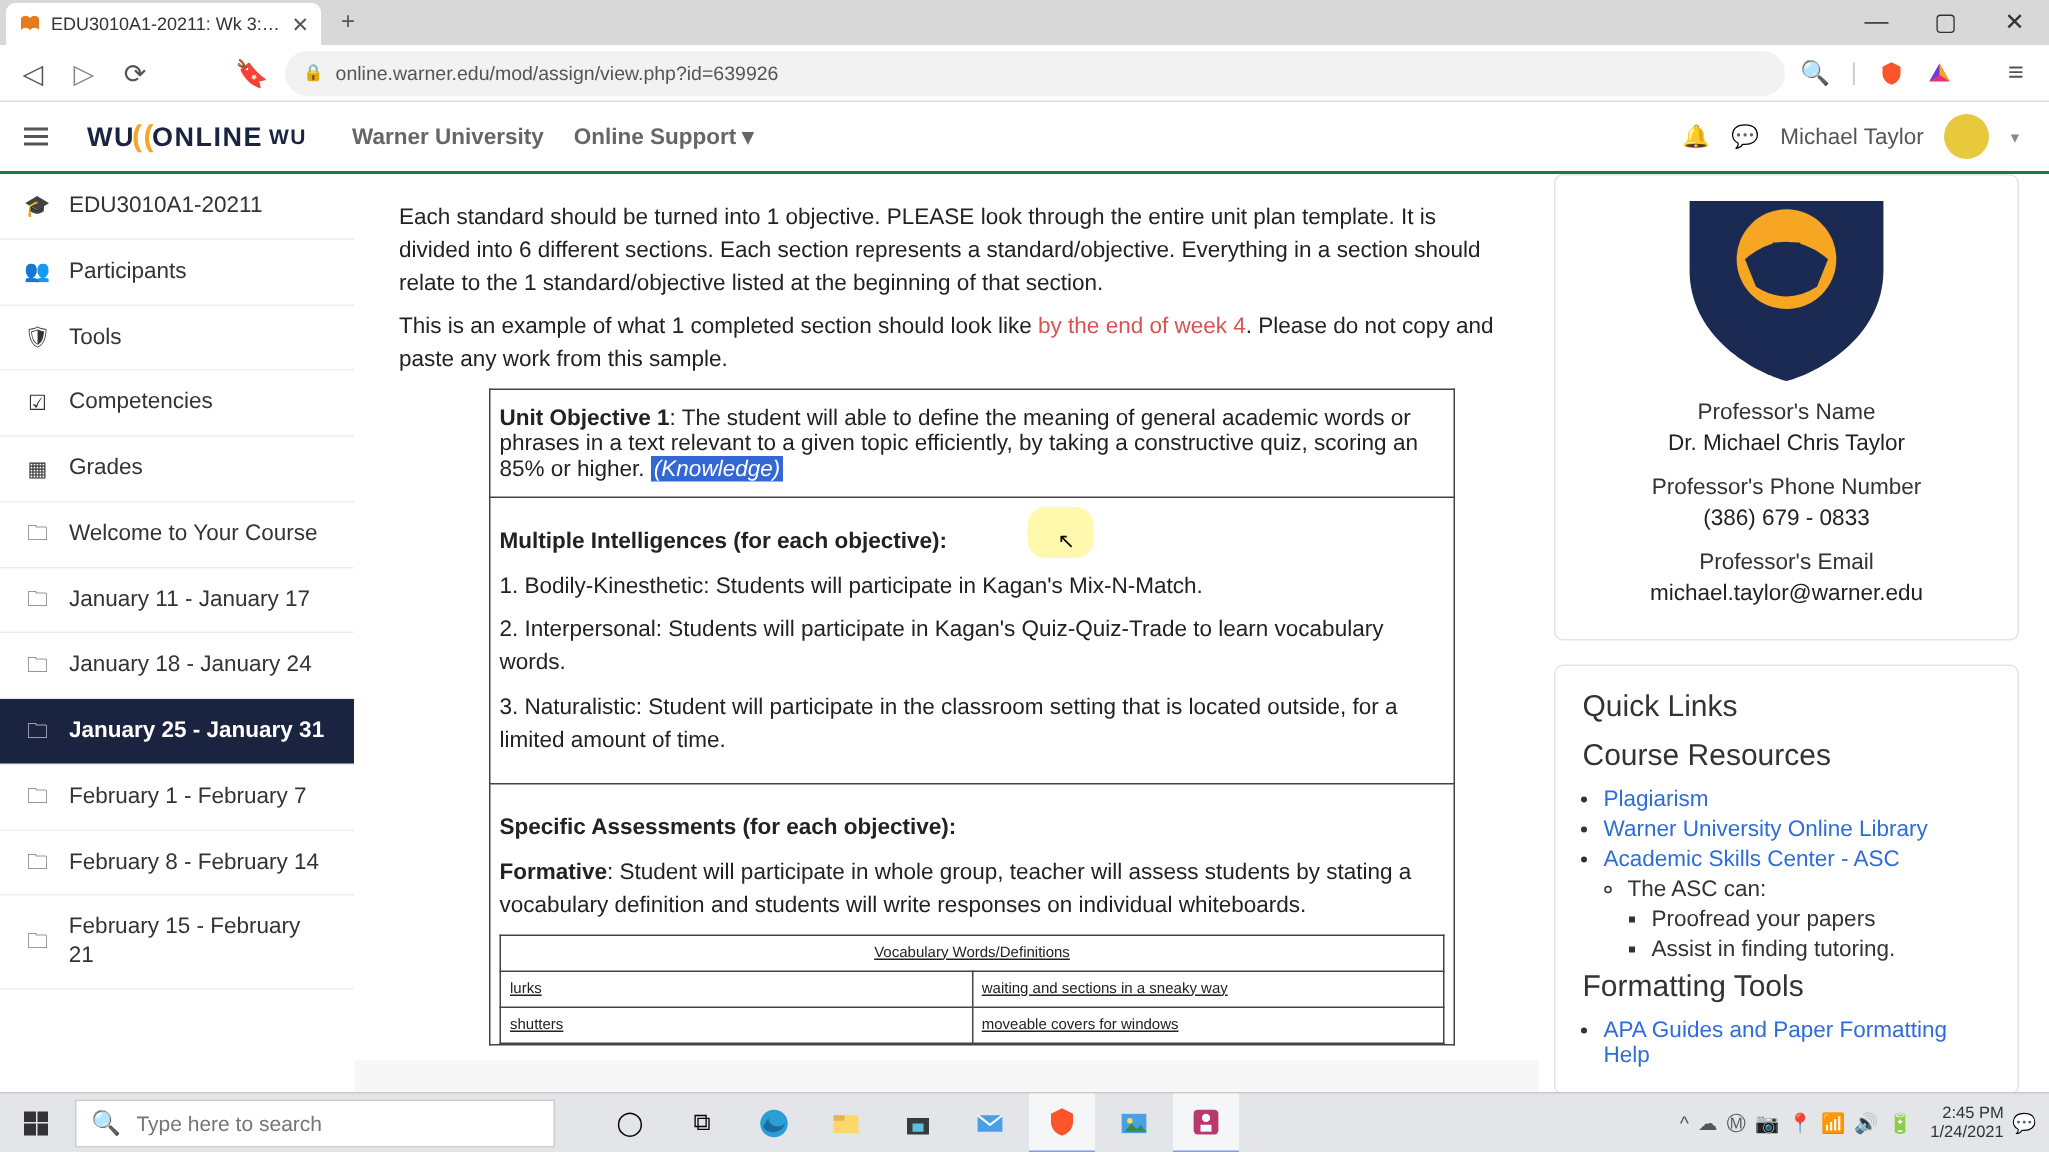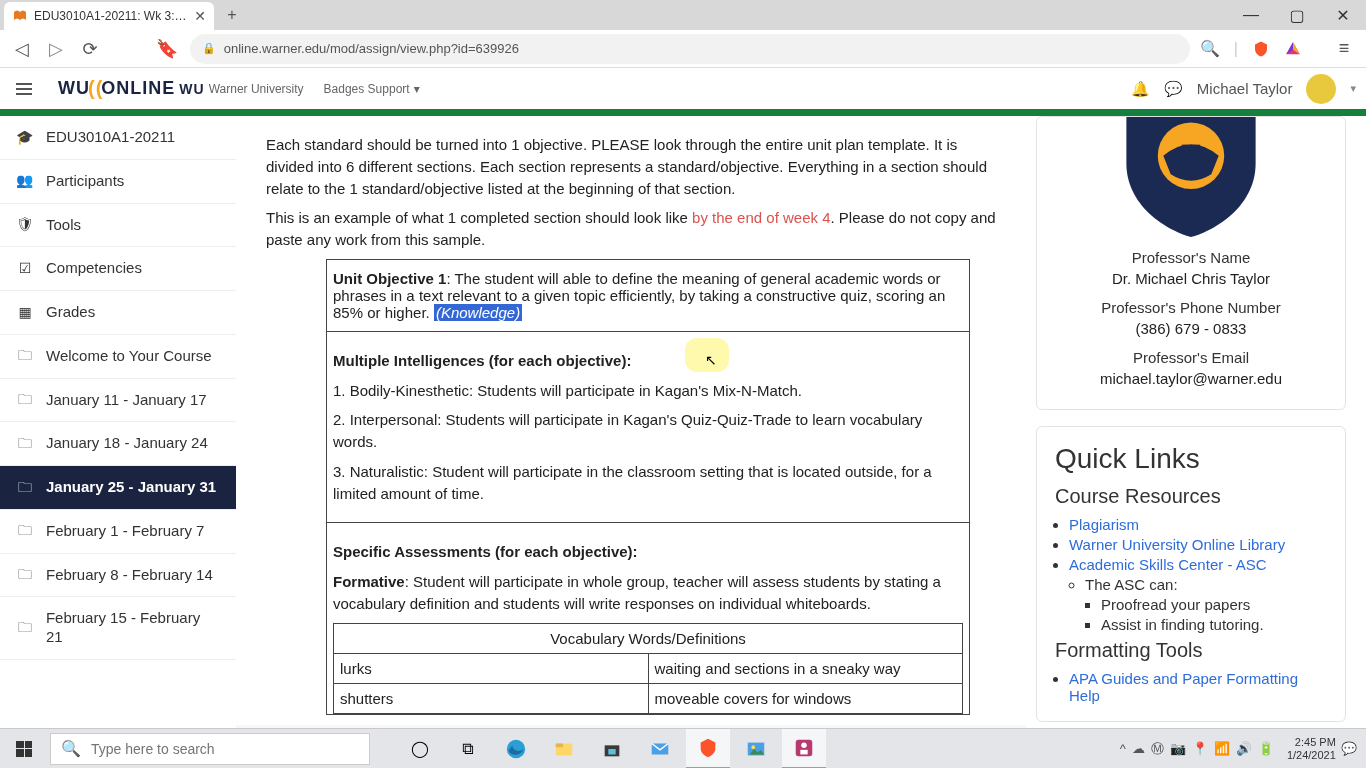--- a/index.html
+++ b/index.html
@@ -15,27 +15,27 @@
 .winctrl div { width:46px; height:30px; display:flex; align-items:center; justify-content:center; color:#333; }
 
 .addrbar { height: 38px; background:#fff; border-bottom:1px solid #ddd; display:flex; align-items:center; padding:0 10px; gap:10px; }
 .addrbar .navbtn { width:24px; text-align:center; color:#888; font-size:18px; cursor:pointer; }
 .addrbar .navbtn.active { color:#555; }
 .urlfield { flex:1; display:flex; align-items:center; background:#f2f2f2; border-radius:18px; height:30px; padding:0 12px; gap:8px; font-size:13px; color:#555;}
 .urlfield .lock { font-size:11px; color:#888; }
 .addr-icons { display:flex; gap:14px; align-items:center; color:#777; }
 .brave { display:inline-flex; align-items:center; justify-content:center; width:18px; height:18px; }
 
-.topbar { height: 48px; display:flex; align-items:center; border-bottom:7px solid #15803d; padding-right:10px; }
+.topbar { height: 48px; display:flex; align-items:center; border-bottom:2px solid #15803d; padding-right:20px; }
 .hamb { width:48px; height:48px; display:flex; align-items:center; justify-content:center; cursor:pointer; }
 .hamb div { width:16px; height:2px; background:#555; box-shadow:0 -5px 0 #555, 0 5px 0 #555; }
 .logo { font-weight:600; font-size:18px; letter-spacing:1px; color:#1a2340; margin-left:10px; display:flex; align-items:center; }
 .logo .arc { color:#f7a623; font-size:20px; margin:0 -2px; font-weight:700;}
 .logo-sub { font-size:14px; color:#1a2340; margin-left:4px; }
-.topnav { display:flex; gap:12px; font-size:12px; color:#666; }
+.topnav { display:flex; gap:12px; margin-left:26px; font-size:15px; color:#666;font-weight:bold; }
 .topnav .item { padding:6px 4px; display:flex; align-items:center; gap:4px; cursor:pointer; }
 .right-user { margin-left:auto; display:flex; align-items:center; gap:14px; }
 .right-user .icon { color:#888; font-size:15px; cursor:pointer; }
 .avatar { width:30px; height:30px; border-radius:50%; background:#e8c93e; }
 .user-name { font-size:15px; color:#555; }
 .caret { color:#888; font-size:11px; }
 
 .content-wrap { display:flex; height: calc(768px - 30px - 38px - 48px - 40px); }
 .sidebar { width:236px; background:#fff; overflow:hidden; }
 .sb-item { display:flex; align-items:center; padding:12px 16px; font-size:15px; color:#333; border-bottom:1px solid #eee; gap:12px; cursor:pointer; line-height:1.25;}
@@ -47,32 +47,32 @@
 .main p { font-size:15px; color:#222; margin:8px 0; line-height:1.45; }
 .main a.redlink { color:#d9534f; text-decoration:none; }
 
 .unit-table { border-collapse:collapse; width: 644px; margin: 8px 0 0 60px; }
 .unit-table td { border:1px solid #444; padding:10px 6px; font-size:15px; vertical-align:top; color:#222;}
 .sel-know { background:#3367d6; color:#fff; font-style:italic; padding:0 2px; }
 .hl-yellow { background:#fff68a; border-radius:12px; position:absolute; width:44px; height:34px; left:449px; top:222px; z-index:2; opacity:0.7;}
 .cursor-arrow { position:absolute; left:469px; top:236px; z-index:3; font-size:14px; color:#000; }
 
 .vocab-table { border-collapse:collapse; width:100%; margin-top:8px;}
-.vocab-table td { border:1px solid #444; padding:6px; font-size:15px; }
+.vocab-table td { border:1px solid #444; padding:6px; font-size:10px;text-decoration:underline; }
 .vocab-head td { text-align:center; }
 
 .right-col { width:340px; padding:0 20px 0 10px; }
-.prof-card { border:1px solid #e3e3e3; border-radius:6px; padding:0 16px 18px 16px; margin-bottom:16px; text-align:center; font-size:15px; color:#333; }
+.prof-card { border:1px solid #e3e3e3; border-radius:6px; padding:17px 16px 18px 16px; margin-bottom:16px; text-align:center; font-size:15px; color:#333; }
 .prof-card .shield { display:flex; justify-content:center; }
 .prof-card p { margin:12px 0 4px 0; }
 .prof-card .val { margin-top:4px; color:#222; }
 .prof-card .bold { font-weight:400; }
 
 .links-card { border:1px solid #e3e3e3; border-radius:6px; padding:14px 18px; font-size:15px; color:#333; }
-.links-card h3 { font-weight:400; font-size:28px; margin:2px 0 10px 0; color:#333; }
+.links-card h3 { font-weight:400; font-size:20px; margin:2px 0 10px 0; color:#333; }
 .links-card h4 { font-weight:400; font-size:20px; margin:6px 0 8px 0; }
 .links-card ul { margin:0 0 0 14px; padding:0;}
 .links-card li { margin:3px 0; }
 .links-card a { color:#2e6dd9; text-decoration:none; }
 .links-card ul ul { list-style: circle; margin-left:16px;}
 .links-card ul ul ul { list-style: square; margin-left:16px;}
 
 .taskbar { position:absolute; bottom:0; left:0; width:1366px; height:40px; background:#e3e5e8; display:flex; align-items:center; border-top:1px solid #c8c9cc;}
 .start-btn { width:48px; height:40px; display:flex; align-items:center; justify-content:center; }
 .win-logo { width:16px; height:16px; display:grid; grid-template:1fr 1fr/1fr 1fr; gap:1px;}
@@ -145,21 +145,21 @@
     <span>WU</span>
     <span class="arc">((</span>
     <span>ONLINE</span>
     <span class="logo-sub">WU</span>
   </div>
   <div class="topnav">
     <div class="item">
         <span>Warner University</span>
       </div>
     <div class="item">
-        <span>Badges Support</span> 
+        <span>Online Support</span> 
         <span>▾</span>
       </div>
   </div>
   <div class="right-user">
     <span class="icon">🔔</span>
     <span class="icon">💬</span>
     <span class="user-name">Michael Taylor</span>
     <span class="avatar"></span>
     <span class="caret">▾</span>
   </div>

